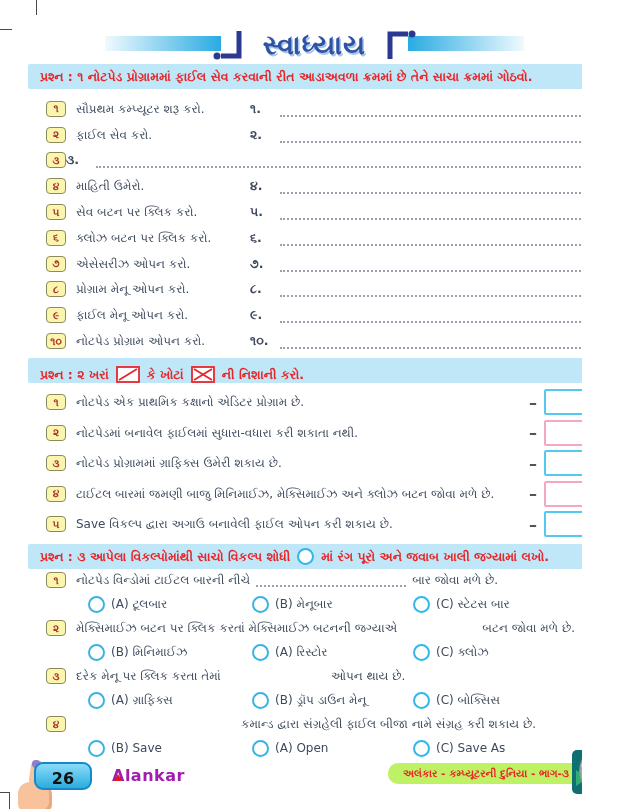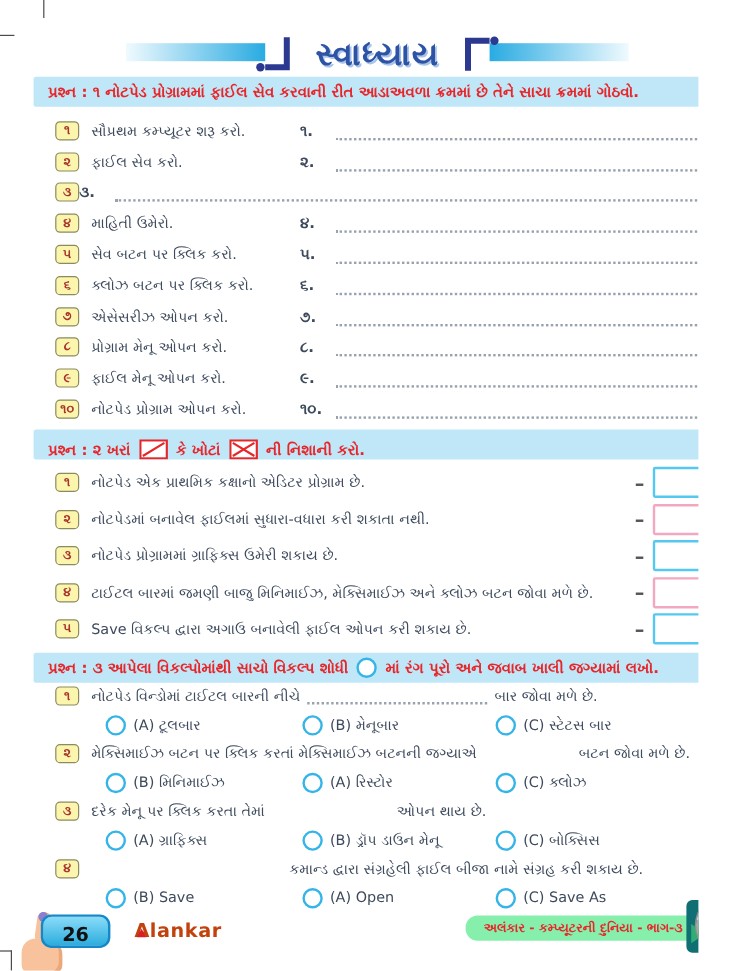--- a/index.html
+++ b/index.html
@@ -60,26 +60,26 @@
   .footer-btn{position:absolute;left:34px;top:762px;width:58px;height:28px;border-radius:9px;
               background:linear-gradient(#8adcf8,#2bacde);border:2px solid #1488c8;box-sizing:border-box;
               display:flex;align-items:flex-end;justify-content:center;
               font-size:16px;font-weight:bold;color:#111;}
   .hand{position:absolute;left:16px;top:766px;width:40px;height:42px;}
   .hand .palm{position:absolute;left:2px;top:16px;width:34px;height:30px;background:#f7c29c;
               border-radius:12px 14px 8px 8px;box-shadow:inset -3px -2px 0 #eaa87d;}
   .hand .finger{position:absolute;left:14px;top:-6px;width:12px;height:26px;background:#f7c29c;
                 border-radius:6px;transform:rotate(8deg);box-shadow:inset -2px 0 0 #eaa87d;}
   .hand .nail{position:absolute;left:16px;top:-6px;width:8px;height:8px;background:#8a7fd0;border-radius:4px;}
-  .logo{position:absolute;left:112px;top:766px;font-size:16px;font-weight:800;color:#c2410c;
+  .logo{position:absolute;left:112px;top:766px;font-size:16px;font-weight:800;color:#a21caf;
         letter-spacing:0.5px;}
   .logo .tri{position:absolute;left:2px;top:8px;width:0;height:0;
              border-left:4px solid transparent;border-right:4px solid transparent;
              border-bottom:7px solid #d81f26;}
-  .ribbon{position:absolute;left:388px;top:763px;width:196px;height:21px;background:#86efac;
+  .ribbon{position:absolute;left:388px;top:763px;width:196px;height:21px;background:#bef264;
           border-radius:10px;display:flex;align-items:center;justify-content:center;
           color:#e8262a;font-weight:bold;font-size:10.5px;}
   .cd-wrap{position:absolute;left:572px;top:744px;width:57px;height:60px;}
   .cd-back{position:absolute;left:0;top:6px;width:18px;height:44px;background:#0f6f72;border-radius:5px;}
   .cd-arrow{position:absolute;left:4px;top:26px;width:0;height:0;
             border-top:8px solid transparent;border-bottom:8px solid transparent;border-left:12px solid #2fae74;}
   .cd{position:absolute;left:8px;top:2px;width:50px;height:50px;border-radius:50%;
       background:conic-gradient(#cfcfcf 0 45deg,#9e9e9e 45deg 115deg,#dedede 115deg 190deg,#a8a8a8 190deg 280deg,#cbcbcb 280deg 360deg);
       box-shadow:0 0 0 1px #8f8f8f;}
   .cd .hole{position:absolute;left:50%;top:50%;width:18px;height:18px;margin:-9px 0 0 -9px;

